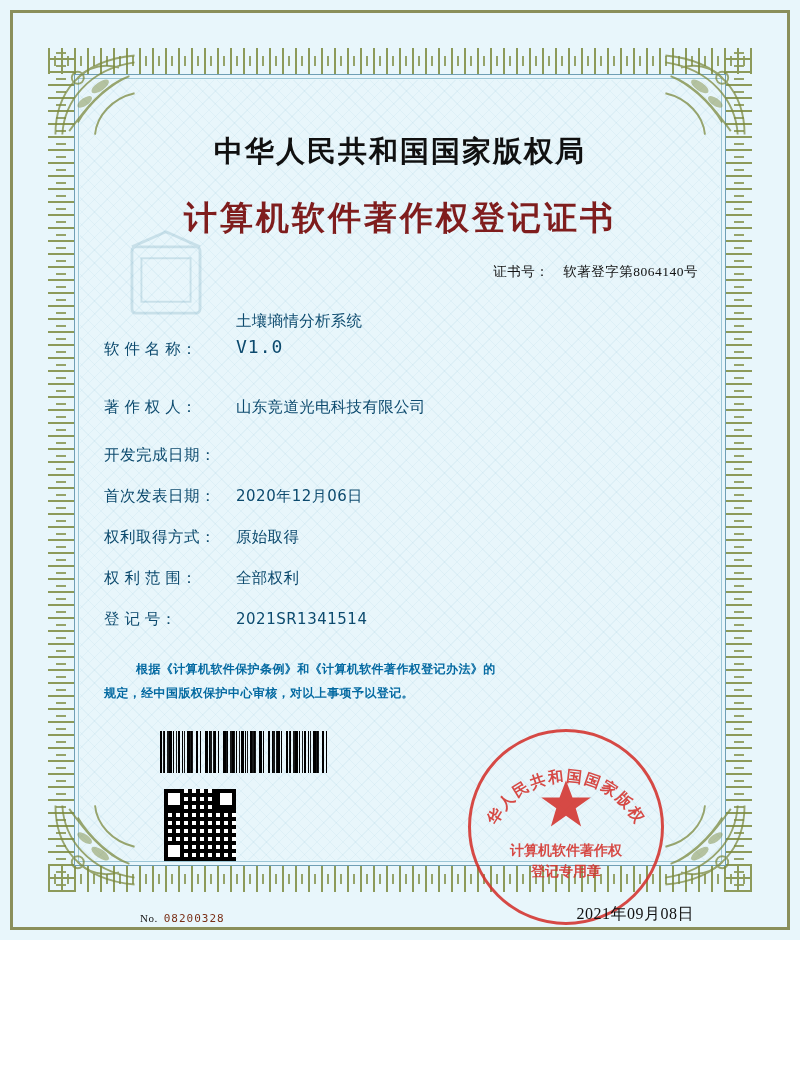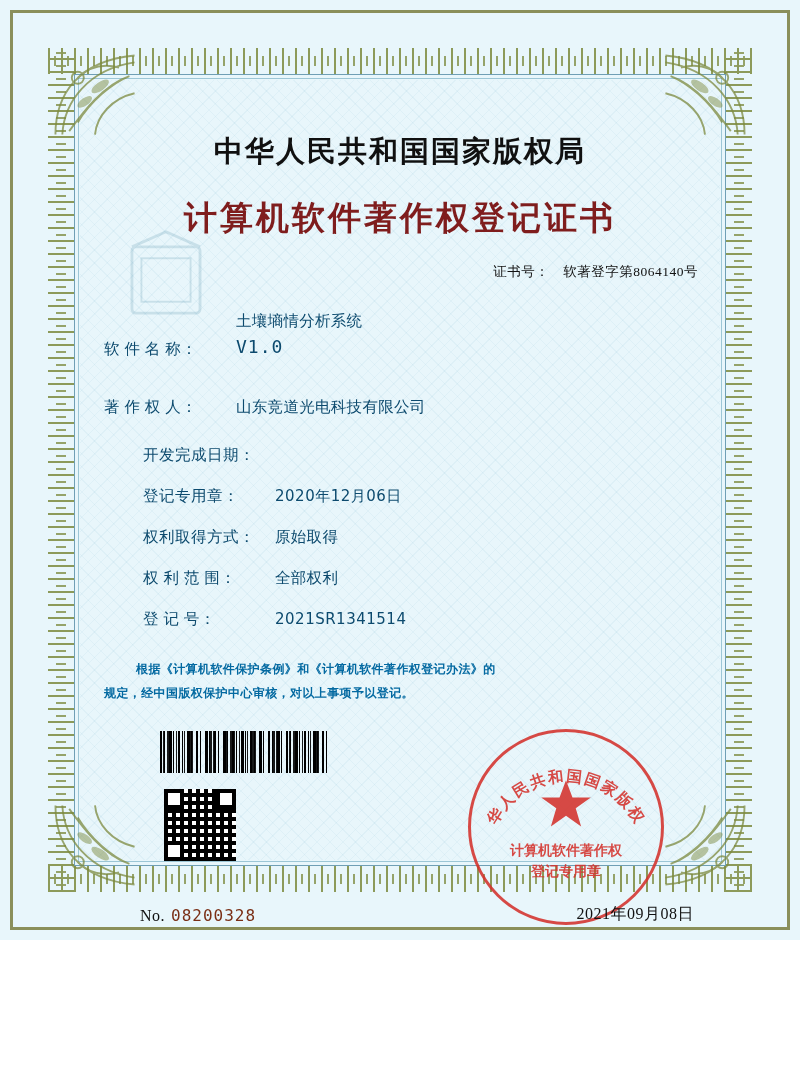--- a/index.html
+++ b/index.html
@@ -150,21 +150,21 @@
     display: block;
     font-family: "DejaVu Sans Mono", monospace;
     font-size: 18px;
     letter-spacing: 1px;
   }
 
   .gap-a { height: 26px; }
   .gap-b { height: 14px; }
 
   .date-rows { margin-top: 24px; }
-  .date-rows .field-row { margin-bottom: 17px; margin-left: 39px; }
+  .date-rows .field-row { margin-bottom: 17px; }
   .date-value-mono {
     font-family: "DejaVu Sans", sans-serif;
     font-size: 15px;
     letter-spacing: 0.5px;
   }
 
   .statement {
     margin-top: 26px;
     font-size: 12px;
     color: #0369a1;
@@ -236,21 +236,21 @@
     width: 20px; height: 20px;
     border: 4px solid #000;
     background: #fff;
     box-sizing: border-box;
   }
 
   .serial {
     position: absolute;
     left: 60px;
     bottom: 8px;
-    font-size: 16px;
+    font-size: 11px;
     color: #111;
     letter-spacing: 0.5px;
   }
   .serial .num {
     color: #7a2f16;
     font-family: "DejaVu Sans Mono", monospace;
     letter-spacing: 1px;
     margin-left: 6px;
   }
 
@@ -427,21 +427,21 @@
         <div class="field-label">著 作 权 人：</div>
         <div class="field-value">山东竞道光电科技有限公司</div>
       </div>
     </div>
 
     <div class="fields date-rows">
       <div class="field-row">
         <div class="field-label">开发完成日期：</div>
       </div>
       <div class="field-row">
-        <div class="field-label">登记专用章：</div>
+        <div class="field-label">首次发表日期：</div>
         <div class="field-value date-value-mono">2020年12月06日</div>
       </div>
       <div class="field-row">
         <div class="field-label">权利取得方式：</div>
         <div class="field-value">原始取得</div>
       </div>
       <div class="field-row">
         <div class="field-label">权 利 范 围：</div>
         <div class="field-value">全部权利</div>
       </div>

